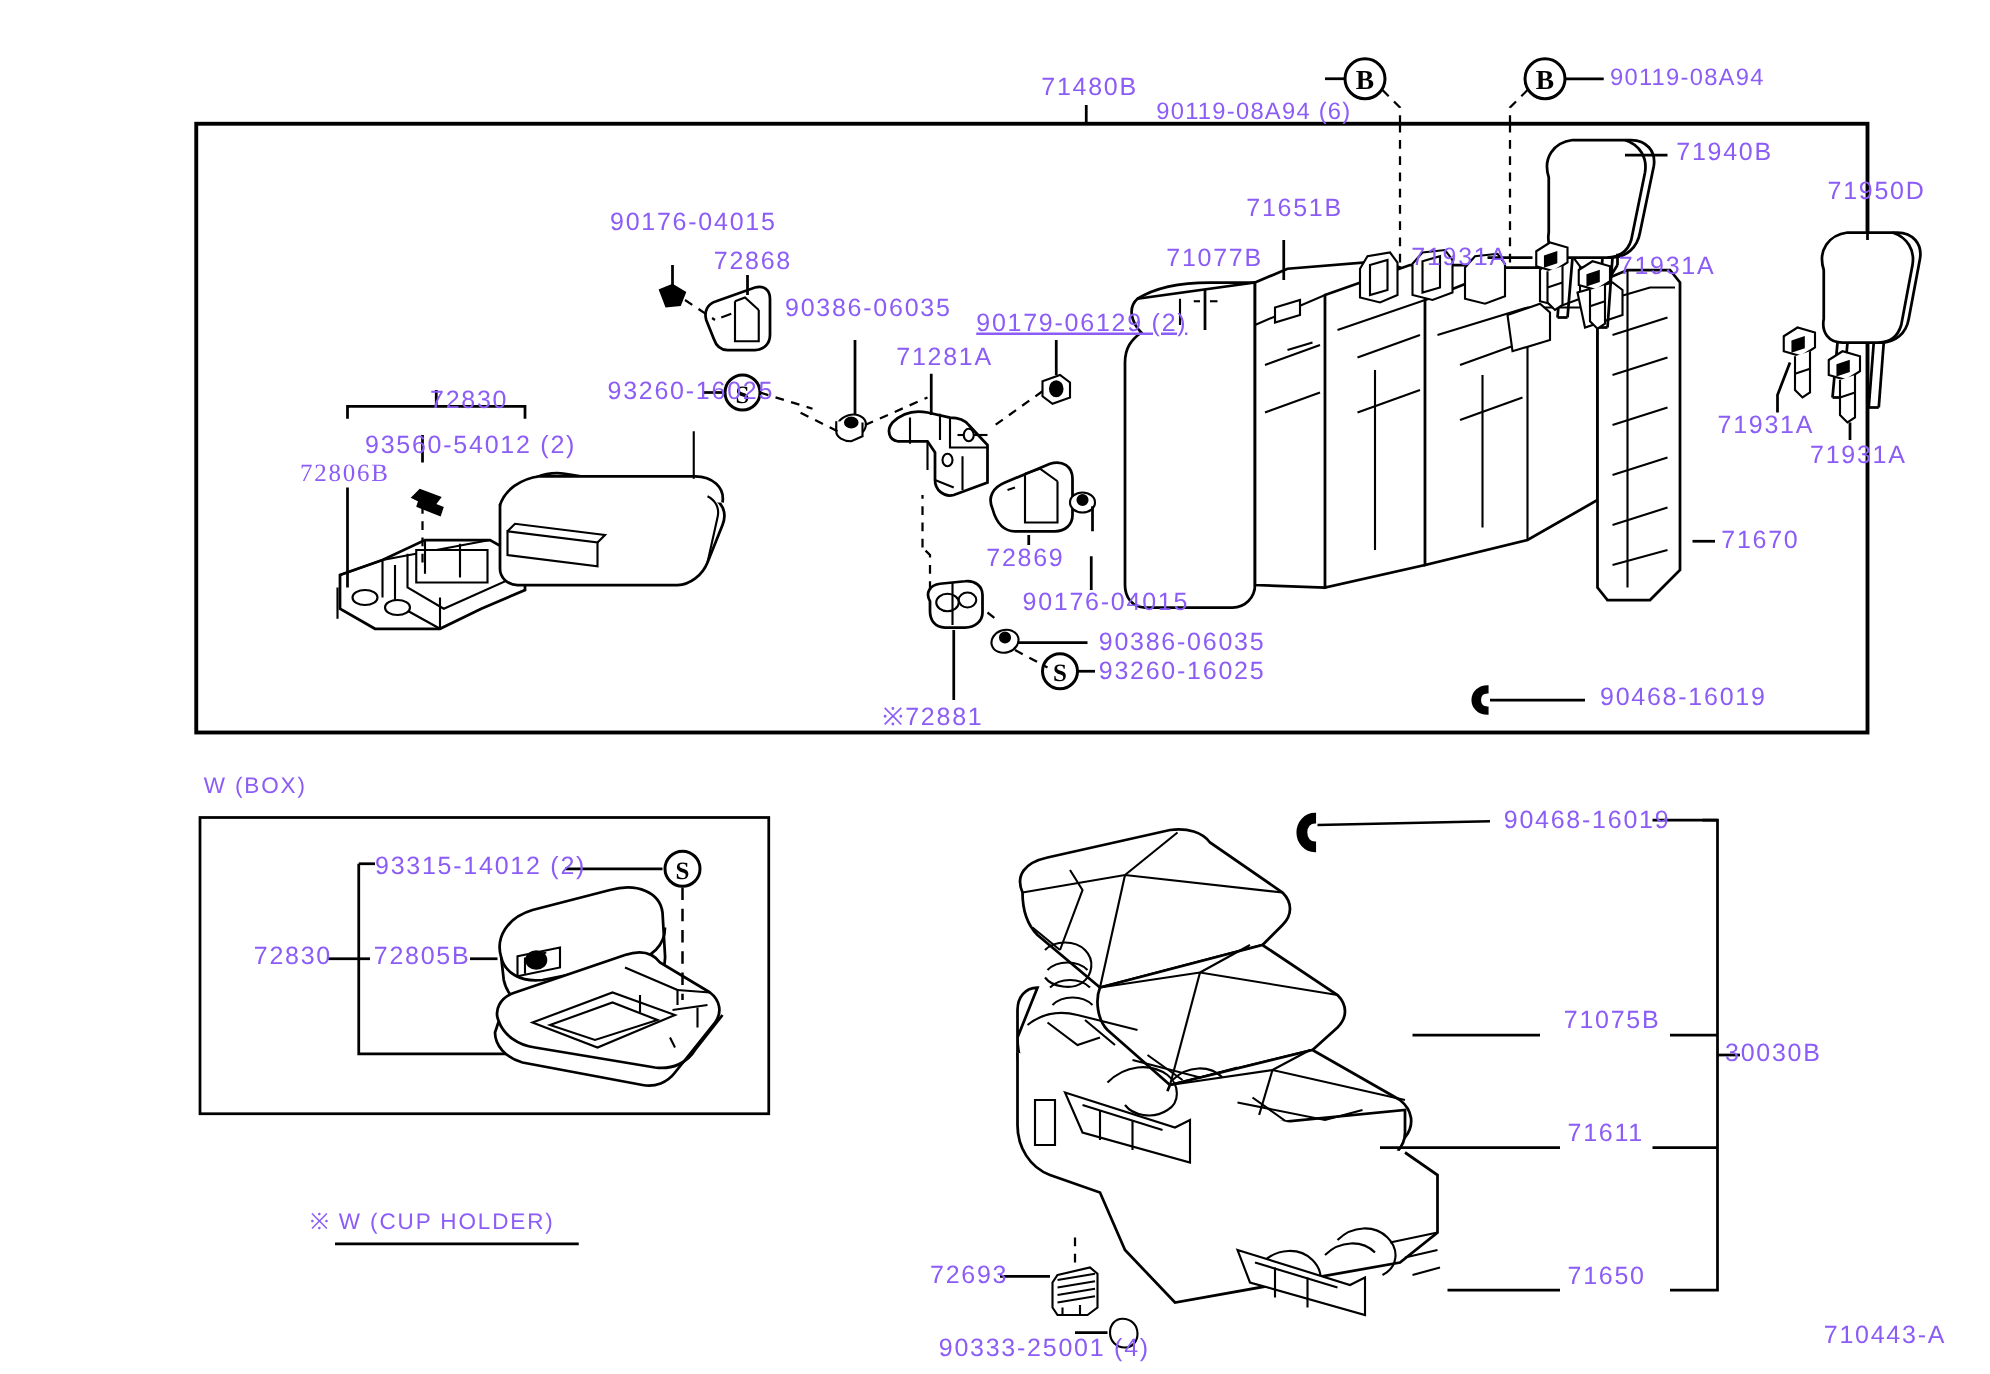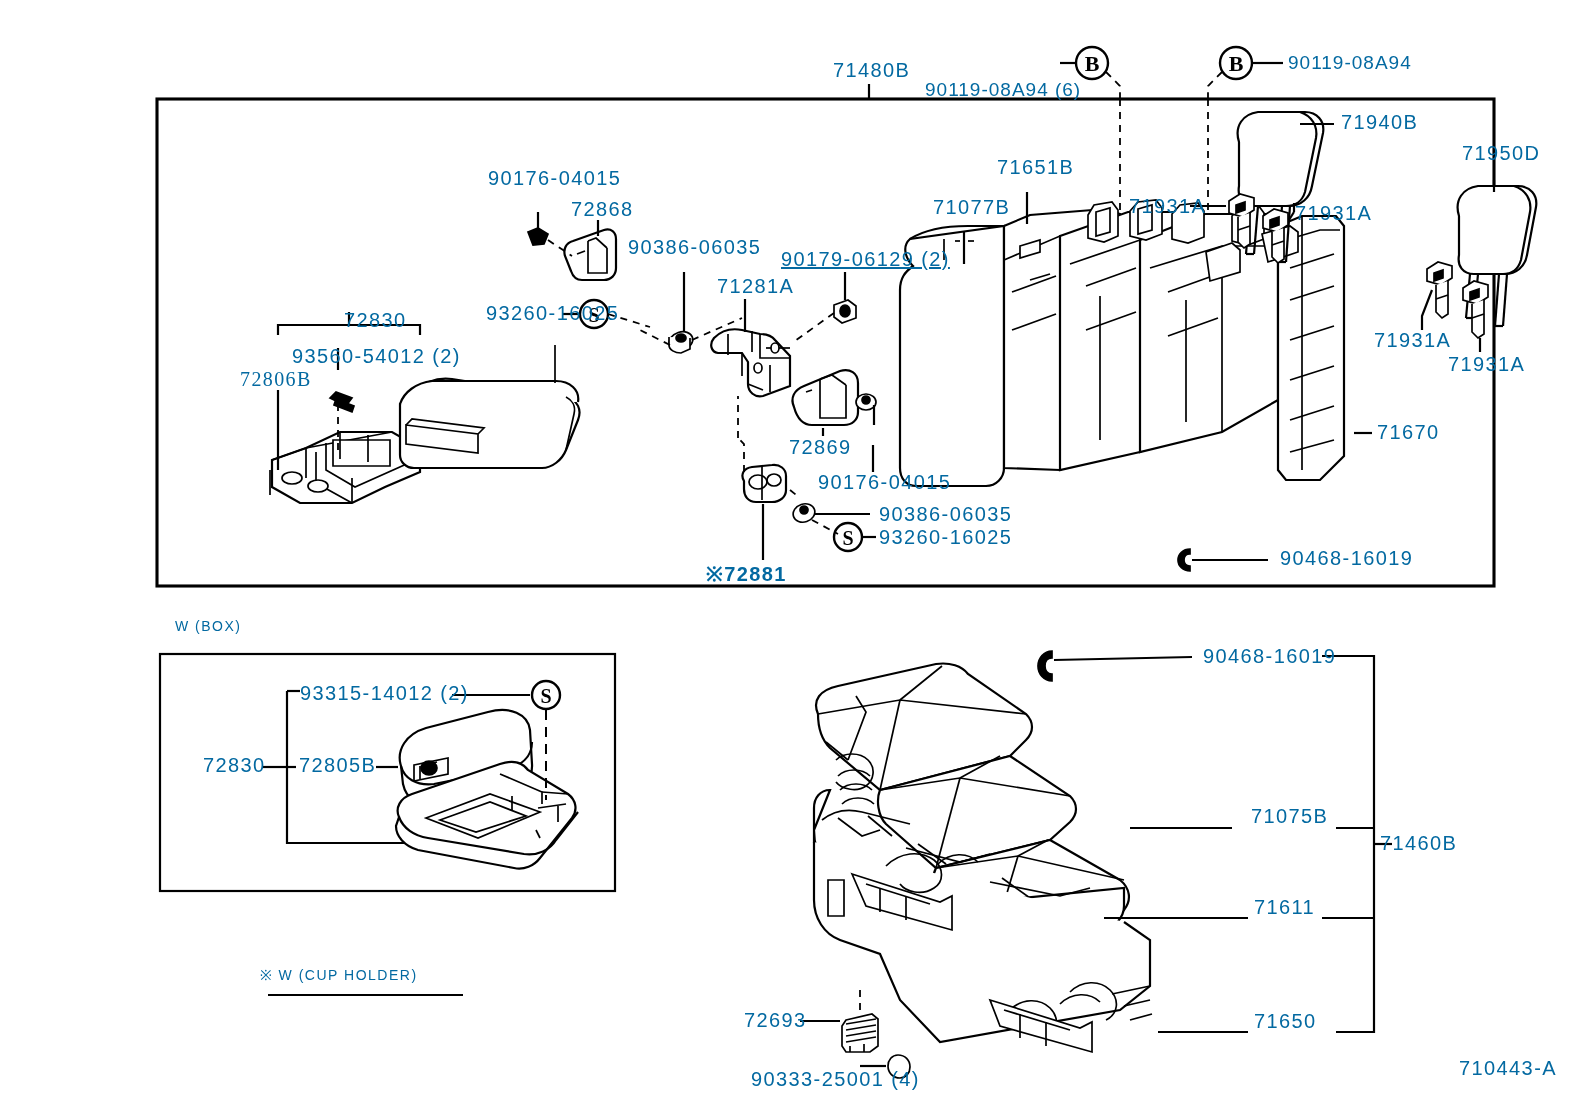--- a/index.html
+++ b/index.html
@@ -8,25 +8,25 @@
     font-family:"Liberation Sans", sans-serif;
     color:#000;
   }
   #stage{position:absolute;left:0;top:0;width:1592px;height:1099px;}
   .lbl{
     position:absolute;
     font-family:"Liberation Sans", sans-serif;
     font-size:21px;
     letter-spacing:1.2px;
     white-space:nowrap;
-    color:#0369a1;
+    color:#8b5cf6;
     line-height:1;
   }
   .lbl.sm{font-size:19px;letter-spacing:1px;}
-  .lbl.hdr{font-size:14px;letter-spacing:1.5px;margin-left:12px;}
+  .lbl.hdr{font-size:18px;letter-spacing:1.5px;}
   .lbl.code{font-size:20px;letter-spacing:1.4px;}
   svg{position:absolute;left:0;top:0;}
   .ln{stroke:#000;fill:none;}
   .thin{stroke-width:1.7;}
   .med{stroke-width:2.2;}
   .thick{stroke-width:3.1;}
   .dash{stroke-dasharray:7 6;stroke-width:1.8;}
   .dashlong{stroke-dasharray:10 7;stroke-width:2;}
   .fillw{fill:#fff;}
   .fillk{fill:#000;}
@@ -442,32 +442,32 @@
   <div class="lbl code" style="left:781px;top:249px;text-decoration:underline;">90179-06129 (2)</div>
   <div class="lbl code" style="left:717px;top:276px;">71281A</div>
   <div class="lbl code" style="left:486px;top:303px;">93260-16025</div>
   <div class="lbl code" style="left:344px;top:310px;">72830</div>
   <div class="lbl code" style="left:292px;top:346px;text-align:center;">93560-54012 (2)</div>
   <div class="lbl code" style="left:240px;top:369px;font-family:Liberation Serif, serif;">72806B</div>
   <div class="lbl code" style="left:789px;top:437px;">72869</div>
   <div class="lbl code" style="left:818px;top:472px;">90176-04015</div>
   <div class="lbl code" style="left:879px;top:504px;">90386-06035</div>
   <div class="lbl code" style="left:879px;top:527px;">93260-16025</div>
-  <div class="lbl code" style="left:706px;top:564px;font-weight:bold;">※72881</div>
+  <div class="lbl code" style="left:706px;top:564px;">※72881</div>
 
   <div class="lbl hdr" style="left:163px;top:619px;">W (BOX)</div>
   <div class="lbl code" style="left:300px;top:683px;">93315-14012 (2)</div>
   <div class="lbl code" style="left:203px;top:755px;">72830</div>
   <div class="lbl code" style="left:299px;top:755px;">72805B</div>
 
   <div class="lbl hdr" style="left:248px;top:968px;text-align:center;">※ W (CUP  HOLDER)</div>
 
   <div class="lbl code" style="left:1203px;top:646px;">90468-16019</div>
   <div class="lbl code" style="left:1238px;top:806px;margin-left:13px;">71075B</div>
-  <div class="lbl code" style="left:1380px;top:833px;">71460B</div>
+  <div class="lbl code" style="left:1380px;top:833px;">30030B</div>
   <div class="lbl code" style="left:1254px;top:897px;">71611</div>
   <div class="lbl code" style="left:1254px;top:1011px;">71650</div>
   <div class="lbl code" style="left:744px;top:1010px;">72693</div>
   <div class="lbl code" style="left:751px;top:1054px;margin-top:15px;">90333-25001 (4)</div>
 
   <div class="lbl code" style="left:1459px;top:1058px;">710443-A</div>
 
 </div>
 
 </body></html>

